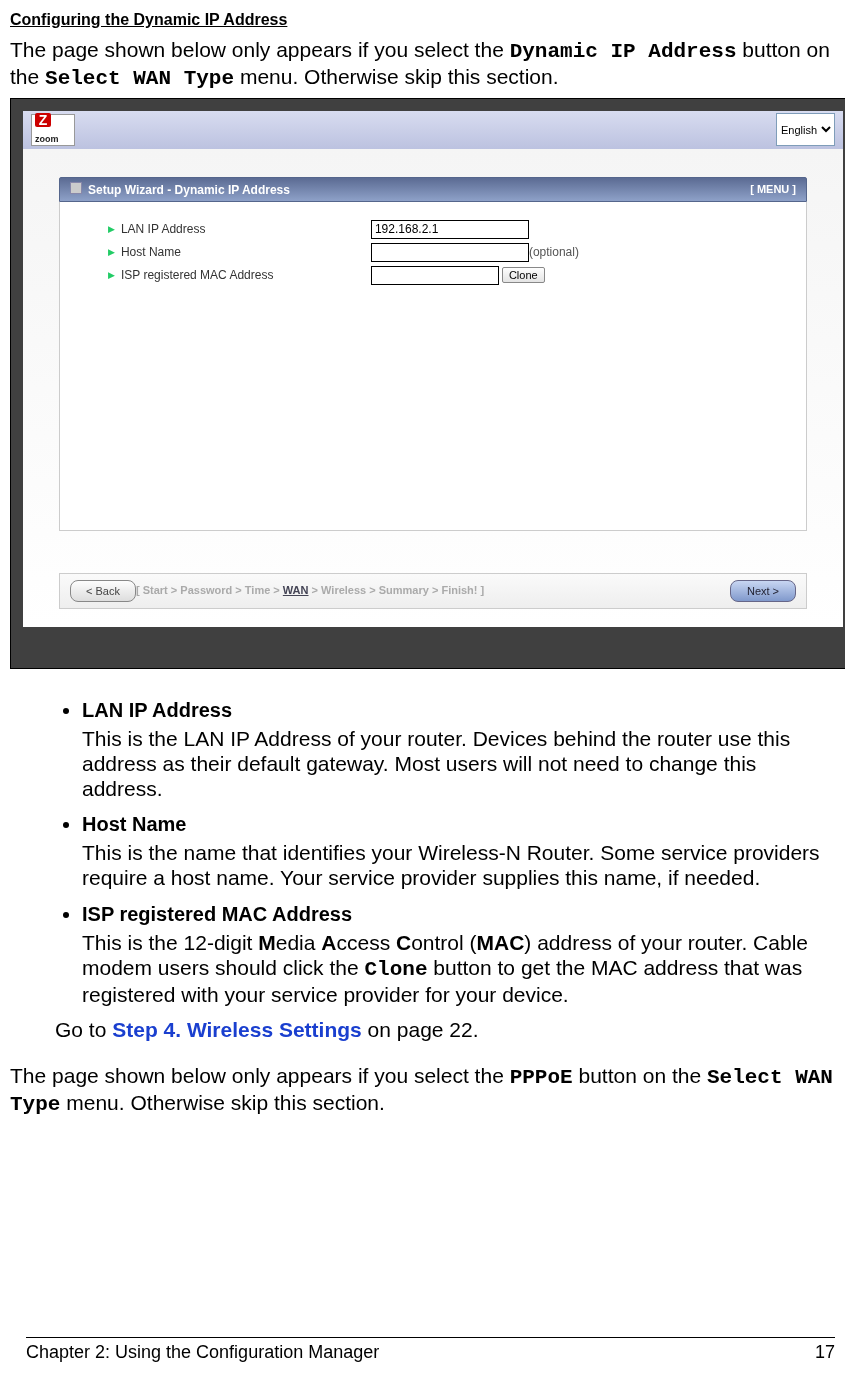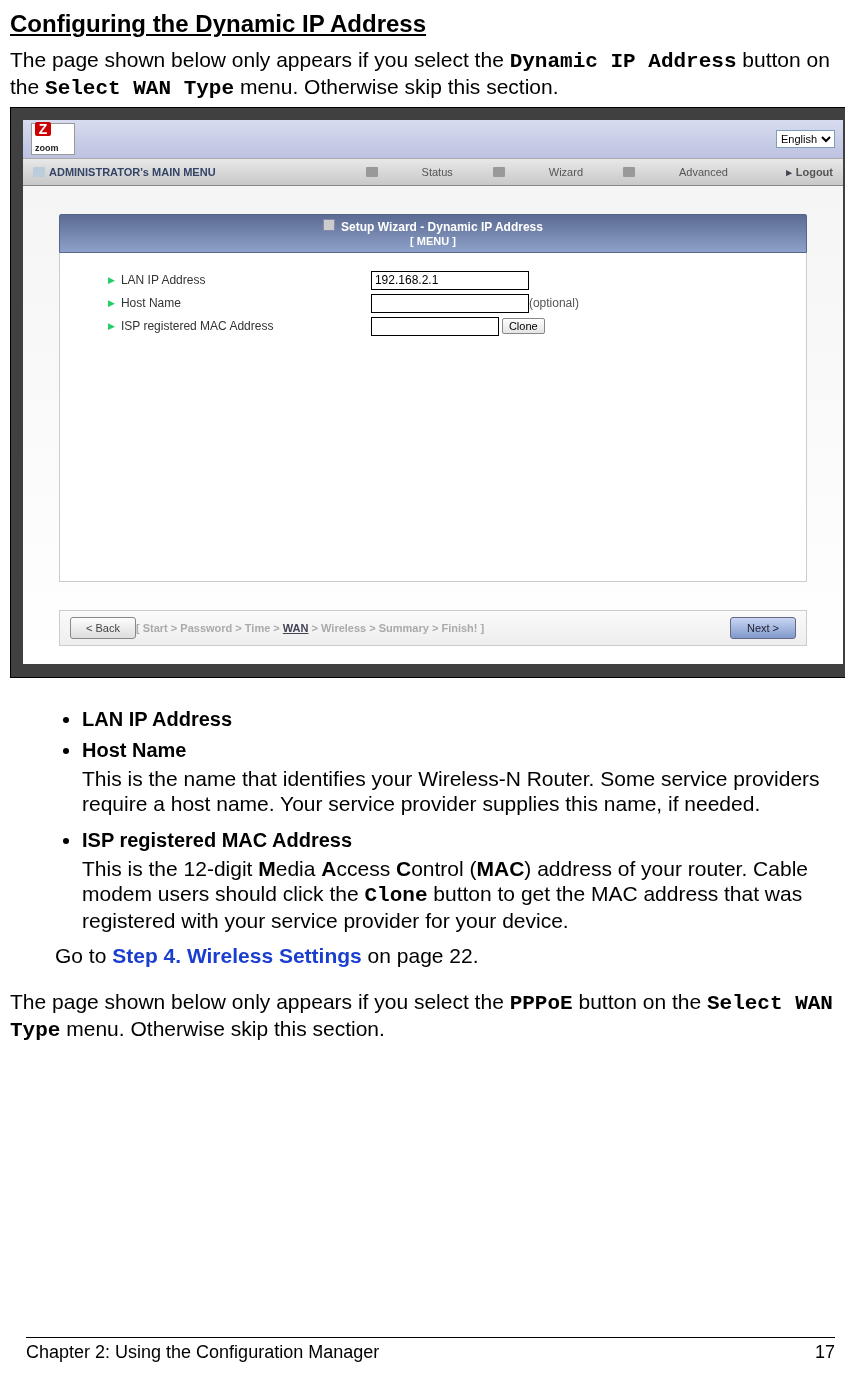--- a/index.html
+++ b/index.html
@@ -10,21 +10,21 @@
     color: #000;
     background: #fff;
     line-height: 1.2;
   }
   .page {
     width: 825px;
     position: relative;
     min-height: 1360px;
   }
   h2.section {
-    font-size: 24px;
+    font-size: 16px;
     font-weight: bold;
     text-decoration: underline;
     margin: 0 0 8px 0;
   }
   p.intro {
     margin: 0 0 6px 0;
   }
   .bold-sans-narrow { font-family: Liberation Mono, monospace; font-weight: bold; }
 
   
@@ -70,21 +70,21 @@
     color: #fff;
     background: #c00;
     width: 16px;
     height: 14px;
     text-align: center;
     line-height: 14px;
     border-radius: 2px;
   }
   .lang-select {
     font-size: 11px;
-    height: 18px;
+    height: 33px;
     background: #fff;
     border: 1px solid #7f9db9;
   }
   .menu-bar {
     height: 26px;
     background: linear-gradient(#e8e8e8, #c8c8c8);
     border-top: 1px solid #aaa;
     border-bottom: 1px solid #888;
     display: flex;
     align-items: center;
@@ -116,21 +116,20 @@
     background: linear-gradient(#5b6b93, #8ea1c8);
     color: #fff;
     font-weight: bold;
     font-size: 12px;
     padding: 4px 10px;
     border: 1px solid #55668c;
     border-radius: 2px 2px 0 0;
     display: flex;
     justify-content: space-between;
     align-items: center;
-    flex-direction: column;
   }
   .panel-header .exit { color: #fff; font-size: 11px; cursor: pointer; }
   .panel-body {
     border: 1px solid #ccc;
     border-top: none;
     background: #fff;
     padding: 18px 18px 0 18px;
     height: 310px;
     position: relative;
   }
@@ -169,21 +168,21 @@
     height: 34px;
     display: flex;
     align-items: center;
     padding: 0 10px;
     font-size: 11px;
     color: #888;
   }
   .nav-btn {
     width: 66px;
     height: 22px;
-    border-radius: 3px;
+    border-radius: 8px;
     font-size: 11px;
     cursor: pointer;
     border: 1px solid #888;
   }
   .back-btn { background: linear-gradient(#fdfdfd, #ddd); color: #444; }
   .next-btn { background: linear-gradient(#c8d6f2, #8099cc); color: #223; border-color: #668; }
   .wizard-steps { flex: 1; text-align: left; color: #aaa; font-weight: bold; }
   .wizard-steps .current { color: #445; text-decoration: underline; }
 
   
@@ -222,33 +221,20 @@
 
     <div class="shot-top">
       <div class="logo">
           <span style="position:absolute;bottom:0;left:3px;font-size:9px;color:#222;">zoom</span>
         </div>
       <select class="lang-select">
         <option>English</option>
       </select>
     </div>
 
-    <div class="menu-bar">
-      <span class="mini-icon" style="background:#bcd;"></span>
-      <span class="main-label">ADMINISTRATOR's MAIN MENU</span>
-      <span class="mini-icon"></span>
-      <span class="item">Status</span>
-      <span class="mini-icon"></span>
-      <span class="item">Wizard</span>
-      <span class="mini-icon"></span>
-      <span class="item">Advanced</span>
-      <span class="spacer"></span>
-      <span style="margin-right:4px;">▸</span>
-      <span class="logout">Logout</span>
-    </div>
 
     <div class="panel-area">
 
       <div class="panel-header">
         <span><span style="display:inline-block;width:10px;height:10px;background:#ccc;margin-right:6px;border:1px solid #88a;"></span><span>Setup Wizard - Dynamic IP Address</span></span>
         <span class="exit">[ MENU ]</span>
       </div>
 
       <div class="panel-body">
 
@@ -281,20 +267,21 @@
         </div>
         <button class="nav-btn next-btn">Next &gt;</button>
       </div>
 
     </div>
   </div>
 
   <ul class="fields">
     <li>
       <span class="bhead">LAN IP Address</span>
+      <p>This is the LAN IP Address of your router. Devices behind the router use this address as their default gateway. Most users will not need to change this address.</p>
     </li>
     <li>
       <span class="bhead">Host Name</span>
       <p>This is the name that identifies your Wireless-N Router. Some service providers require a host name. Your service provider supplies this name, if needed.</p>
     </li>
     <li>
       <span class="bhead">ISP registered MAC Address</span>
       <p>
         <span>This is the 12-digit </span><b>M</b><span>edia </span><b>A</b><span>ccess </span><b>C</b><span>ontrol (</span><b>MAC</b><span>) address of your router. Cable modem users should click the </span><span class="bold-sans-narrow">Clone</span><span> button to get the MAC address that was registered with your service provider for your device.</span>
       </p>

